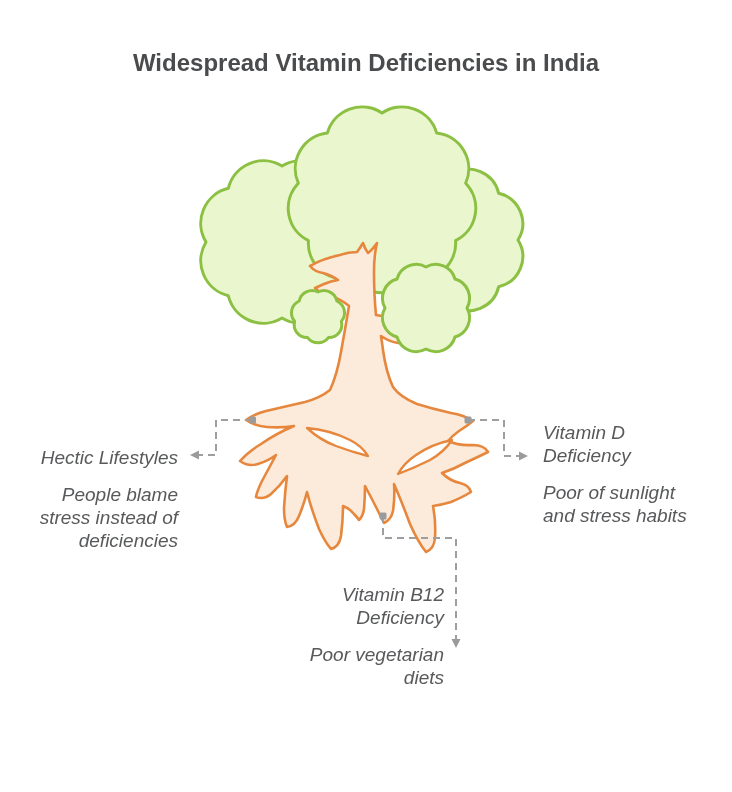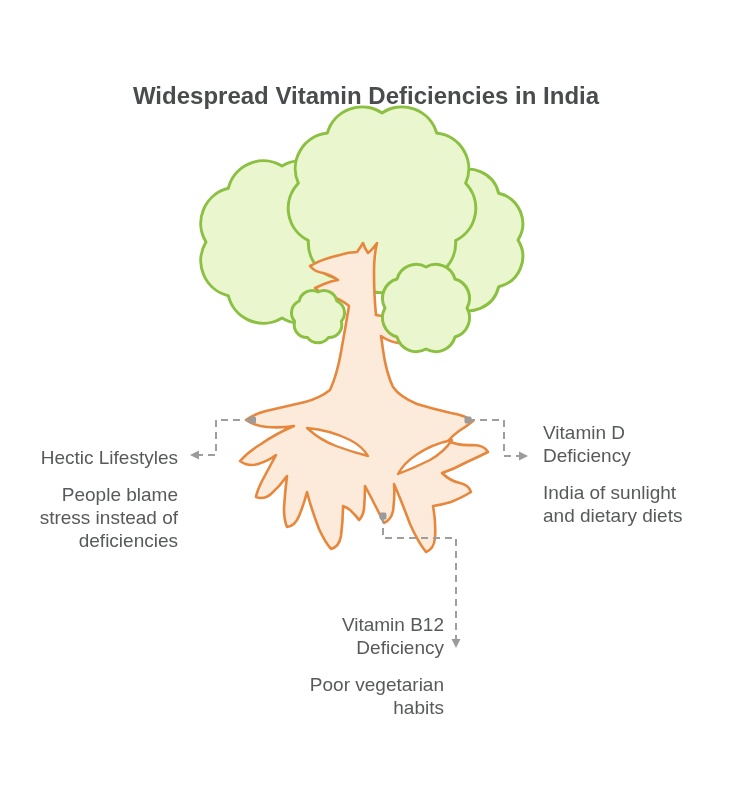--- a/index.html
+++ b/index.html
@@ -9,30 +9,29 @@
     background:#ffffff;
     overflow:hidden;
     font-family:"Liberation Sans", sans-serif;
   }
   .tree-svg{position:absolute;left:0;top:0;width:732px;height:792px;}
   .page-title{
     position:absolute;left:0;top:49px;width:732px;
     text-align:center;
     font-size:24px;font-weight:bold;color:#4a4b4d;
     letter-spacing:0px;
-    margin-top:33px;
   }
   .label{
     position:absolute;
-    font-size:19px;color:#58595b;line-height:23px;
+    font-size:19px;color:#58595b;line-height:23px;font-style:italic;
   }
   .label .desc{margin-top:14px;}
   .label-left{right:554px;top:446px;text-align:right;width:200px;}
   .label-right{left:543px;top:421px;text-align:left;width:185px;}
-  .label-bottom{right:288px;top:613px;text-align:right;width:200px;}
+  .label-bottom{right:288px;top:583px;text-align:right;width:200px;}
   .cloud{fill:#eaf6cd;stroke:#8bc043;stroke-width:3;stroke-linejoin:round;}
   .trunk{fill:#fcebda;stroke:#e6873d;stroke-width:2.6;stroke-linejoin:round;stroke-linecap:round;}
   .sliver{fill:#ffffff;stroke:#e6873d;stroke-width:2.4;stroke-linejoin:round;}
   .conn{fill:none;stroke:#9e9e9e;stroke-width:2;stroke-dasharray:7 5;stroke-linecap:butt;}
   .conn-dot{fill:#9b9b9b;}
   .conn-arrow{fill:#9b9b9b;}
 </style>
 </head>
 <body>
 
@@ -158,29 +157,29 @@
       <div>deficiencies</div>
     </div>
   </div>
 
   <div class="label label-right">
     <div>
       <div>Vitamin D</div>
       <div>Deficiency</div>
     </div>
     <div class="desc">
-      <div>India of sunlight</div>
-      <div>and dietary diets</div>
+      <div>Poor of sunlight</div>
+      <div>and stress habits</div>
     </div>
   </div>
 
   <div class="label label-bottom">
     <div>
       <div>Vitamin B12</div>
       <div>Deficiency</div>
     </div>
     <div class="desc">
       <div>Poor vegetarian</div>
-      <div>habits</div>
+      <div>diets</div>
     </div>
   </div>
 
 </div>
 
 </body></html>

